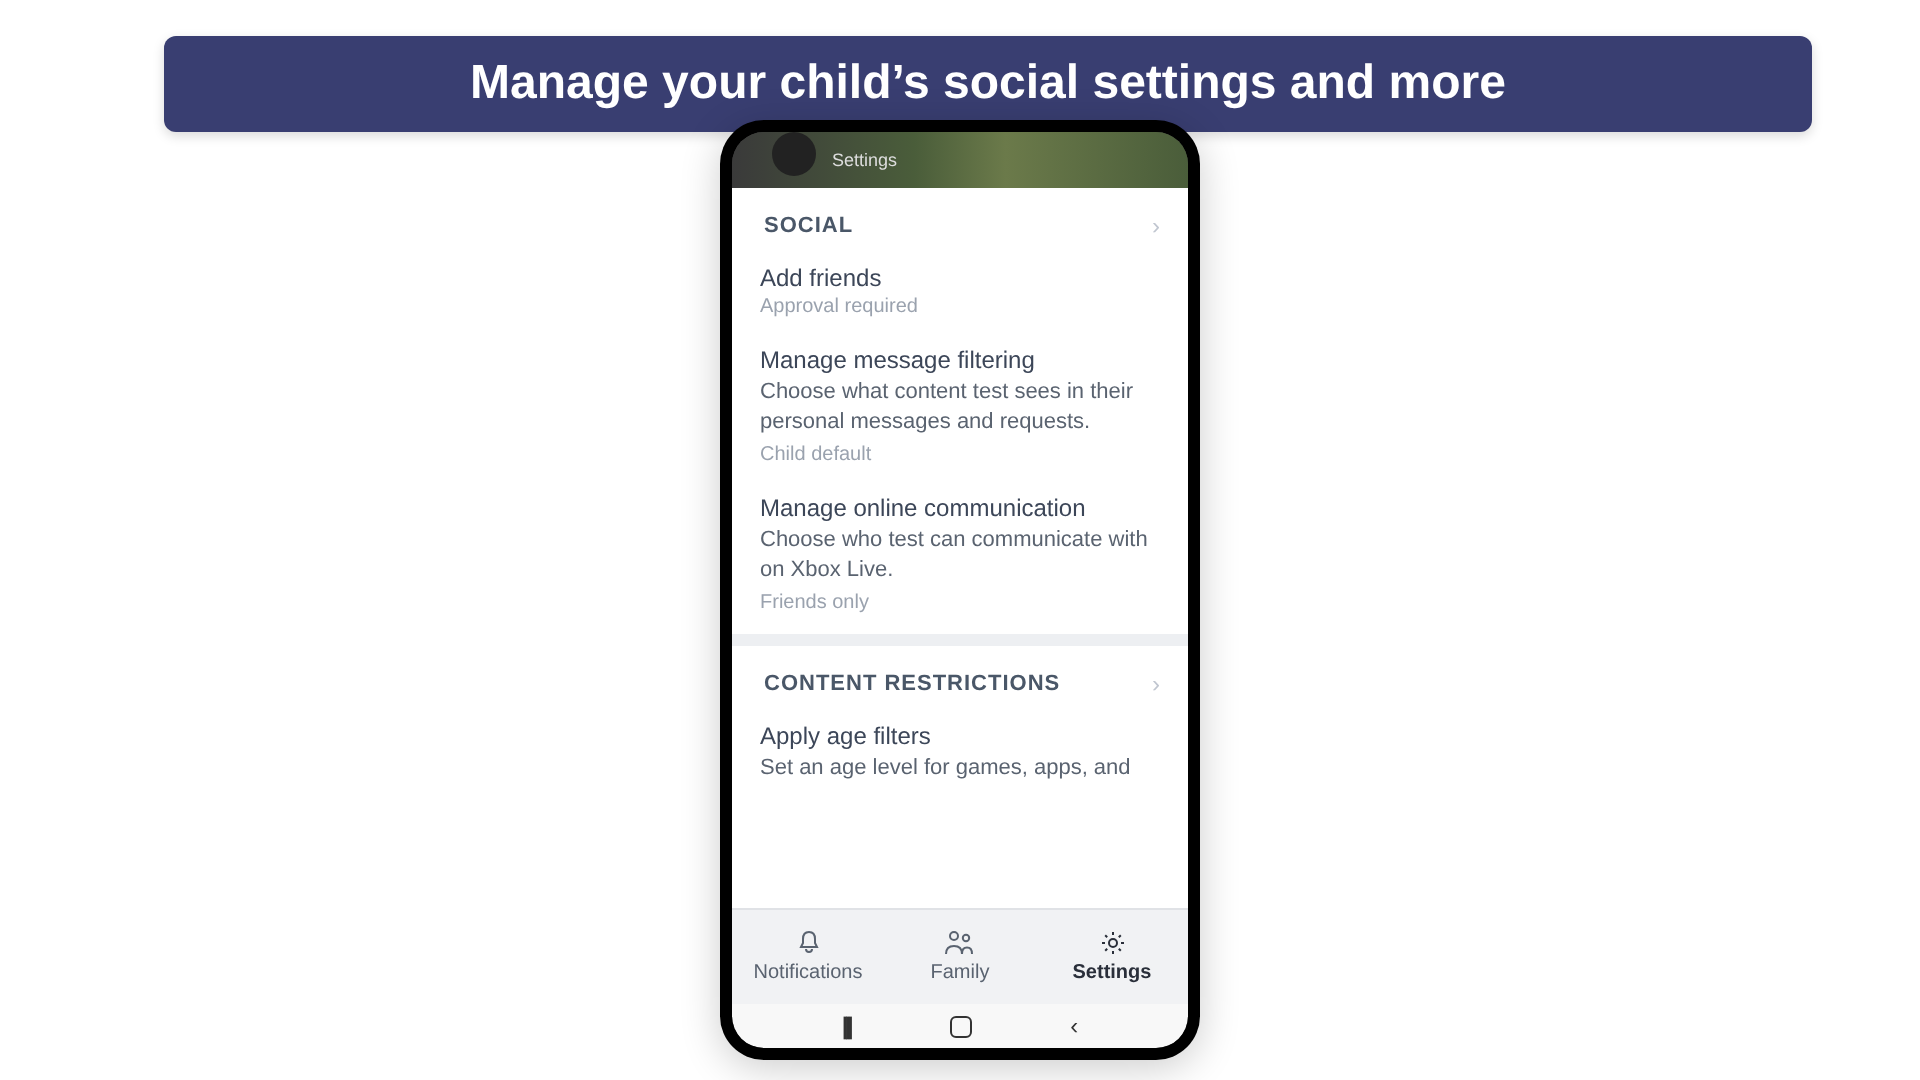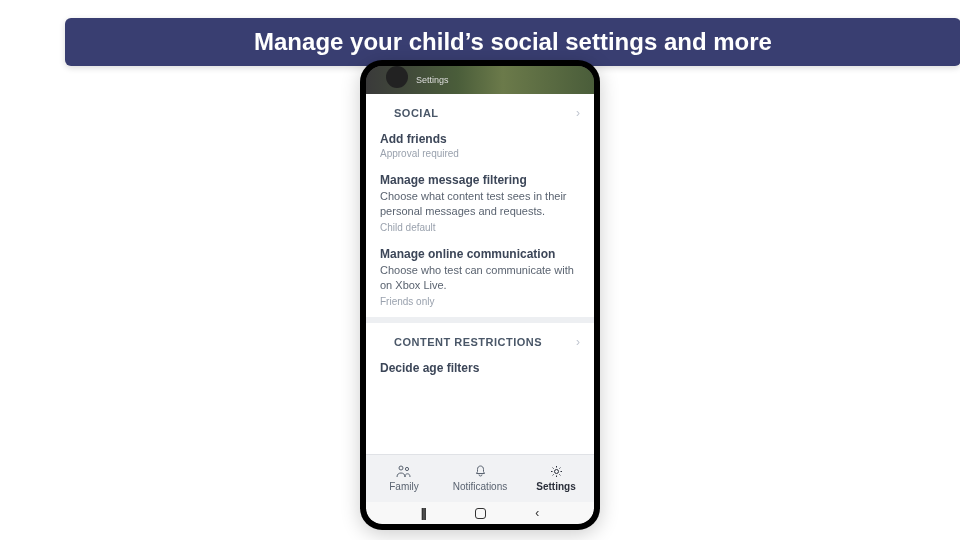--- a/index.html
+++ b/index.html
@@ -5,22 +5,22 @@
     * { box-sizing: border-box; margin: 0; padding: 0; }
     body {
       width: 960px; height: 540px;
       font-family: -apple-system, BlinkMacSystemFont, "Segoe UI", Arial, sans-serif;
       background: #fff;
       position: relative;
       overflow: hidden;
     }
     .banner {
       position: absolute;
-      left: 65px; top: 18px;
-      width: 896px; height: 48px;
+      left: 82px; top: 18px;
+      width: 824px; height: 48px;
       background: #393e71;
       border-radius: 6px;
       display: flex;
       align-items: center;
       justify-content: center;
       color: #fff;
       font-size: 24px;
       font-weight: 600;
       box-shadow: 0 2px 6px rgba(0,0,0,0.15);
     }
@@ -63,39 +63,39 @@
     }
     .scroll-area {
       flex: 1;
       background: #fff;
       overflow: hidden;
     }
     .section-header {
       display: flex;
       align-items: center;
       justify-content: space-between;
-      padding: 12px 14px 8px 28px;
+      padding: 12px 14px 8px 16px;
       text-align: right;
     }
     .section-header-title {
       font-size: 11px;
       font-weight: 700;
       letter-spacing: 0.5px;
       color: #4a5768;
     }
     .chevron {
       color: #c0c6d0;
       font-size: 12px;
     }
     .item {
       padding: 4px 14px 10px 14px;
     }
     .item-title {
       font-size: 12px;
-      font-weight: 700;
+      font-weight: 400;
       color: #3c4658;
       margin-bottom: 2px;
     }
     .item-desc {
       font-size: 11px;
       color: #5a6370;
       line-height: 1.4;
       margin-bottom: 2px;
     }
     .item-value {
@@ -182,47 +182,48 @@
       </div>
 
       <div class="divider"></div>
 
       <div class="section-header">
         <span class="section-header-title">CONTENT RESTRICTIONS</span>
         <span class="chevron">›</span>
       </div>
 
       <div class="item">
-        <div class="item-title">Decide age filters</div>
+        <div class="item-title">Apply age filters</div>
+        <div class="item-desc">Set an age level for games, apps, and</div>
       </div>
 
     </div>
 
     <div class="bottom-nav">
+      <div class="nav-item">
+        <span class="nav-icon">
+          <svg width="13" height="13" viewBox="0 0 13 13">
+              <path fill="none" stroke="currentColor" stroke-width="1" d="M6.5 1c2 0 3 1.5 3 3.5v2l1 2h-8l1-2v-2c0-2 1-3.5 3-3.5zM5 9.5a1.5 1.5 0 003 0"></path>
+            </svg>
+        </span>
+        <span class="nav-label">Notifications</span>
+      </div>
       <div class="nav-item">
         <span class="nav-icon">
           <svg width="16" height="13" viewBox="0 0 16 13">
               <g fill="none" stroke="currentColor" stroke-width="1">
                 <circle cx="5" cy="3" r="2"></circle>
                 <circle cx="11" cy="4" r="1.6"></circle>
                 <path d="M1 12c0-3 2-4 4-4s4 1 4 4"></path>
                 <path d="M9 12c0-2.2 1-3.2 2.5-3.2s2.5 1 2.5 3.2"></path>
               </g>
             </svg>
         </span>
         <span class="nav-label">Family</span>
       </div>
-      <div class="nav-item">
-        <span class="nav-icon">
-          <svg width="13" height="13" viewBox="0 0 13 13">
-              <path fill="none" stroke="currentColor" stroke-width="1" d="M6.5 1c2 0 3 1.5 3 3.5v2l1 2h-8l1-2v-2c0-2 1-3.5 3-3.5zM5 9.5a1.5 1.5 0 003 0"></path>
-            </svg>
-        </span>
-        <span class="nav-label">Notifications</span>
-      </div>
       <div class="nav-item active">
         <span class="nav-icon">
           <svg width="13" height="13" viewBox="0 0 13 13">
               <g fill="none" stroke="currentColor" stroke-width="1">
                 <circle cx="6.5" cy="6.5" r="2"></circle>
                 <path d="M6.5 1v1.5M6.5 10.5V12M1 6.5h1.5M10.5 6.5H12M2.6 2.6l1 1M9.4 9.4l1 1M10.4 2.6l-1 1M3.6 9.4l-1 1"></path>
               </g>
             </svg>
         </span>
         <span class="nav-label">Settings</span>

